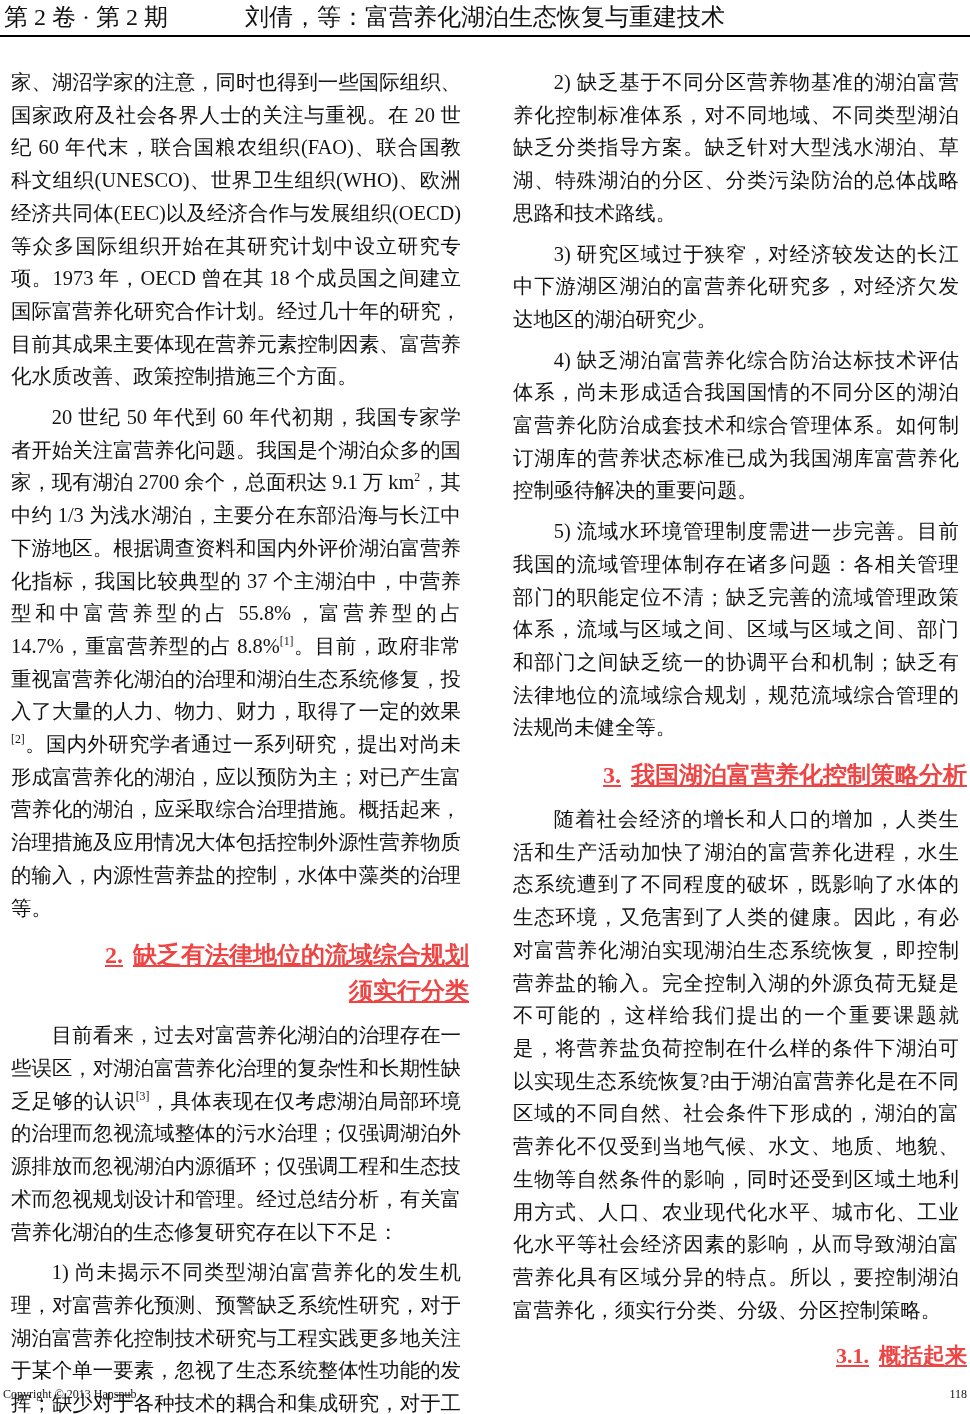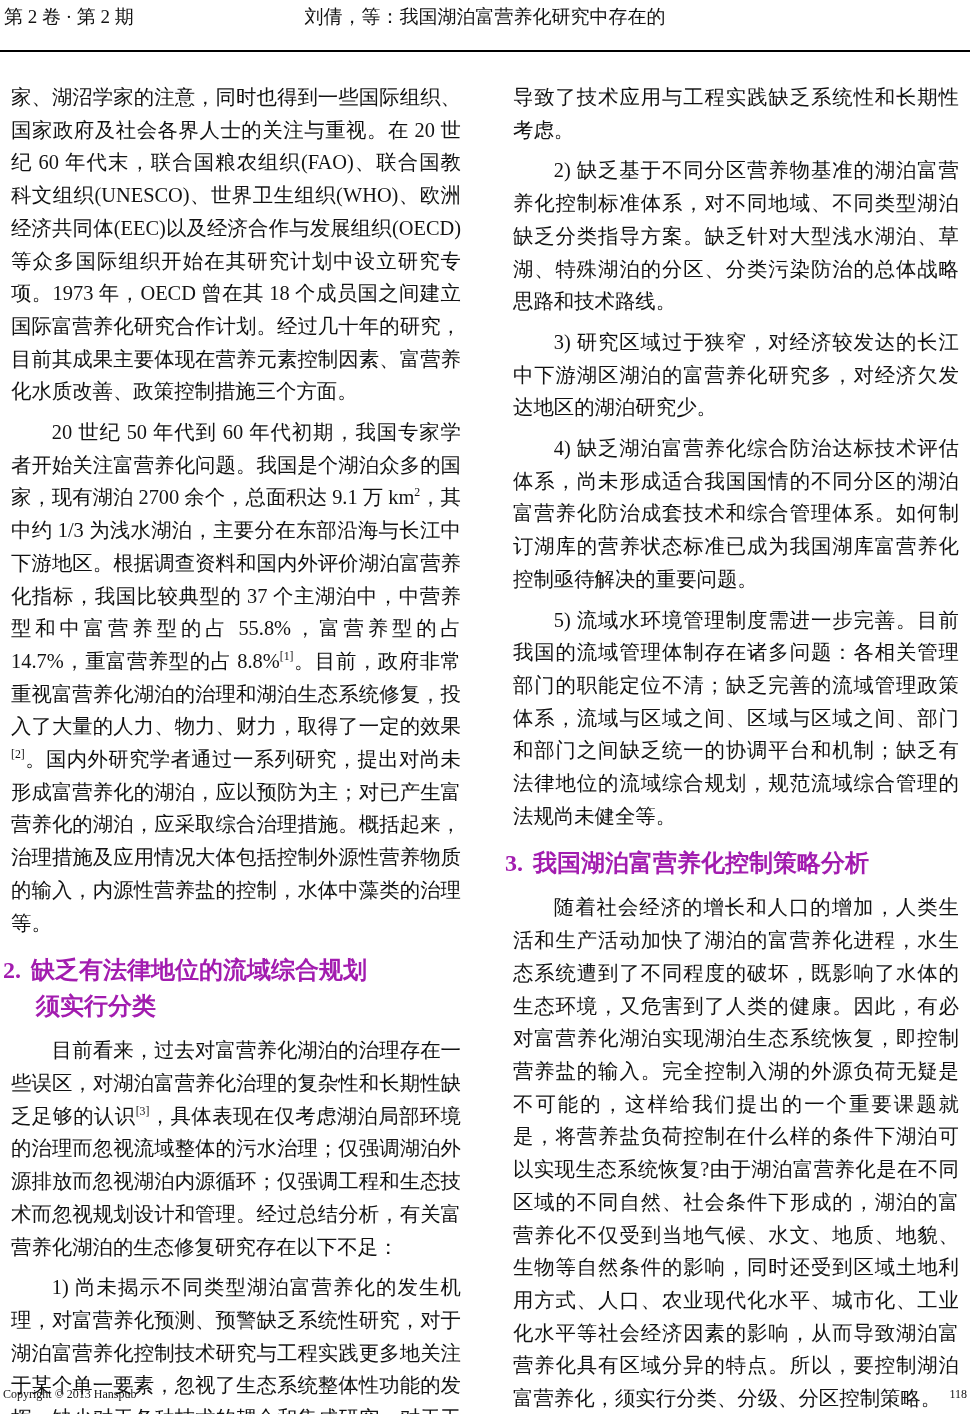--- a/index.html
+++ b/index.html
@@ -7,22 +7,22 @@
     position:relative;
     width:970px; height:1414px;
     background:#ffffff;
     color:#121212;
     font-family:"Liberation Serif","DejaVu Serif",serif;
     overflow:hidden;
   }
   
   .page-header {
     position:relative;
-    padding:23px 4px 0 4px;
-    font-size:19px;
+    padding:8px 4px 0 4px;
+    font-size:24px;
     line-height:24px;
     height:24px;
   }
   .issue-label { position:absolute; left:4px; top:5px; }
   .running-title {
     position:absolute; left:50%; top:5px;
     transform:translateX(-50%);
     white-space:nowrap;
   }
   .header-rule { height:2px; background:#000; margin-top:3px; }
@@ -43,22 +43,23 @@
     line-height:32.7px;
     text-align:justify;
     text-indent:2em;
   }
   p.noindent { text-indent:0; }
   sup { font-size:0.58em; line-height:0; vertical-align:super; }
 
   .sec {
     font-family:"Liberation Sans","DejaVu Sans",sans-serif;
     font-weight:bold;
-    color:#a21caf;
-    text-align:left;
+    color:#ef4444;
+    text-align:right;
+    text-decoration:underline;
   }
   .hnum {
     font-family:"Liberation Serif","DejaVu Serif",serif;
     font-weight:bold;
     margin-right:10px;
   }
   h2.sec {
     font-size:24px; line-height:36px;
     margin:13px 0 10px;
     padding-left:33px; text-indent:-33px;
@@ -82,36 +83,35 @@
     line-height:22px;
   }
 </style>
 </head>
 <body>
 
 <div class="page">
 
   <div class="page-header">
     <span class="issue-label">第 2 卷 · 第 2 期</span>
-    <span class="running-title">刘倩，等：我国湖泊富营养化研究中存在的</span>
+    <span class="running-title">刘倩，等：富营养化湖泊生态恢复与重建技术</span>
   </div>
   <div class="header-rule"></div>
 
   <div class="columns">
 
     <div class="col col-left">
       <p class="body-p noindent">家、湖沼学家的注意，同时也得到一些国际组织、国家政府及社会各界人士的关注与重视。在 20 世纪 60 年代末，联合国粮农组织(FAO)、联合国教科文组织(UNESCO)、世界卫生组织(WHO)、欧洲经济共同体(EEC)以及经济合作与发展组织(OECD)等众多国际组织开始在其研究计划中设立研究专项。1973 年，OECD 曾在其 18 个成员国之间建立国际富营养化研究合作计划。经过几十年的研究，目前其成果主要体现在营养元素控制因素、富营养化水质改善、政策控制措施三个方面。</p>
       <p class="body-p">20 世纪 50 年代到 60 年代初期，我国专家学者开始关注富营养化问题。我国是个湖泊众多的国家，现有湖泊 2700 余个，总面积达 9.1 万 km<sup>2</sup>，其中约 1/3 为浅水湖泊，主要分在东部沿海与长江中下游地区。根据调查资料和国内外评价湖泊富营养化指标，我国比较典型的 37 个主湖泊中，中营养型和中富营养型的占 55.8%，富营养型的占 14.7%，重富营养型的占 8.8%<sup>[1]</sup>。目前，政府非常重视富营养化湖泊的治理和湖泊生态系统修复，投入了大量的人力、物力、财力，取得了一定的效果<sup>[2]</sup>。国内外研究学者通过一系列研究，提出对尚未形成富营养化的湖泊，应以预防为主；对已产生富营养化的湖泊，应采取综合治理措施。概括起来，治理措施及应用情况大体包括控制外源性营养物质的输入，内源性营养盐的控制，水体中藻类的治理等。</p>
       <h2 class="sec"><span class="hnum">2.</span><span>缺乏有法律地位的流域综合规划</span><br><span>须实行分类</span></h2>
       <p class="body-p">目前看来，过去对富营养化湖泊的治理存在一些误区，对湖泊富营养化治理的复杂性和长期性缺乏足够的认识<sup>[3]</sup>，具体表现在仅考虑湖泊局部环境的治理而忽视流域整体的污水治理；仅强调湖泊外源排放而忽视湖泊内源循环；仅强调工程和生态技术而忽视规划设计和管理。经过总结分析，有关富营养化湖泊的生态修复研究存在以下不足：</p>
       <p class="body-p">1) 尚未揭示不同类型湖泊富营养化的发生机理，对富营养化预测、预警缺乏系统性研究，对于湖泊富营养化控制技术研究与工程实践更多地关注于某个单一要素，忽视了生态系统整体性功能的发挥；缺少对于各种技术的耦合和集成研究，对于工程措施的适用性，不同技术组合的集成应用以及工程技术措施对于湖泊生态系统整体性功能影响的研究尚不充分，这</p>
     </div>
 
     <div class="col col-right">
-      <p class="body-p noindent">导致了技术应用与工程实践缺乏系统性和长期性考虑。</p>
       <p class="body-p">2) 缺乏基于不同分区营养物基准的湖泊富营养化控制标准体系，对不同地域、不同类型湖泊缺乏分类指导方案。缺乏针对大型浅水湖泊、草湖、特殊湖泊的分区、分类污染防治的总体战略思路和技术路线。</p>
       <p class="body-p">3) 研究区域过于狭窄，对经济较发达的长江中下游湖区湖泊的富营养化研究多，对经济欠发达地区的湖泊研究少。</p>
       <p class="body-p">4) 缺乏湖泊富营养化综合防治达标技术评估体系，尚未形成适合我国国情的不同分区的湖泊富营养化防治成套技术和综合管理体系。如何制订湖库的营养状态标准已成为我国湖库富营养化控制亟待解决的重要问题。</p>
       <p class="body-p">5) 流域水环境管理制度需进一步完善。目前我国的流域管理体制存在诸多问题：各相关管理部门的职能定位不清；缺乏完善的流域管理政策体系，流域与区域之间、区域与区域之间、部门和部门之间缺乏统一的协调平台和机制；缺乏有法律地位的流域综合规划，规范流域综合管理的法规尚未健全等。</p>
       <h2 class="sec"><span class="hnum">3.</span><span>我国湖泊富营养化控制策略分析</span></h2>
       <p class="body-p">随着社会经济的增长和人口的增加，人类生活和生产活动加快了湖泊的富营养化进程，水生态系统遭到了不同程度的破坏，既影响了水体的生态环境，又危害到了人类的健康。因此，有必对富营养化湖泊实现湖泊生态系统恢复，即控制营养盐的输入。完全控制入湖的外源负荷无疑是不可能的，这样给我们提出的一个重要课题就是，将营养盐负荷控制在什么样的条件下湖泊可以实现生态系统恢复?由于湖泊富营养化是在不同区域的不同自然、社会条件下形成的，湖泊的富营养化不仅受到当地气候、水文、地质、地貌、生物等自然条件的影响，同时还受到区域土地利用方式、人口、农业现代化水平、城市化、工业化水平等社会经济因素的影响，从而导致湖泊富营养化具有区域分异的特点。所以，要控制湖泊富营养化，须实行分类、分级、分区控制策略。</p>
       <h3 class="sec"><span class="hnum">3.1.</span><span>概括起来</span></h3>
       <h4 class="sec"></h4>
 
     </div>

